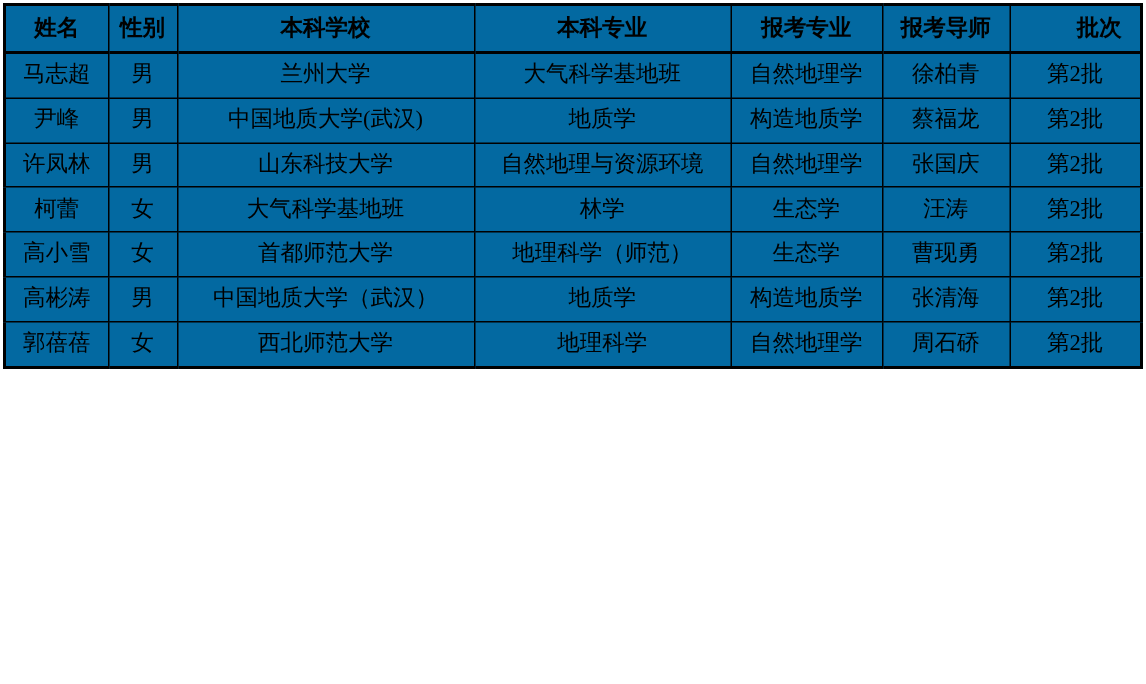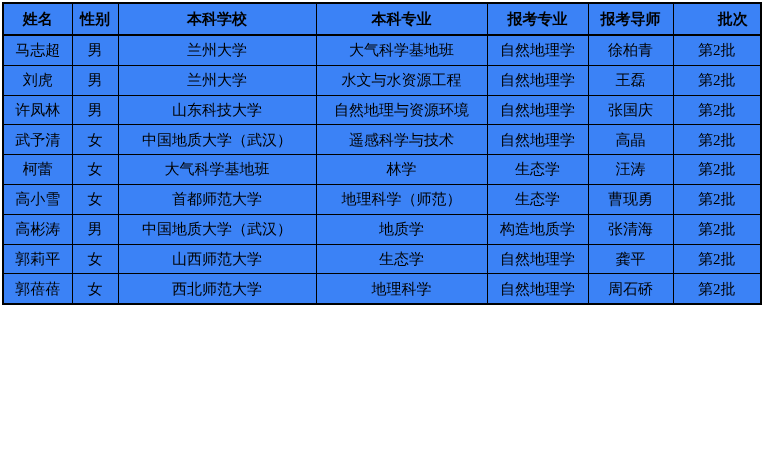--- a/index.html
+++ b/index.html
@@ -14,21 +14,21 @@
     font-family: "Liberation Serif", "DejaVu Serif", serif;
     color: #000000;
   }
   .table-wrap {
     padding: 2px 2px;
   }
   table.roster {
     border-collapse: collapse;
     table-layout: fixed;
     width: 760px;
-    background: #3b82f6;
+    background: #0369a1;
   }
   table.roster th,
   table.roster td {
     border: 1px solid #000000;
     text-align: center;
     vertical-align: middle;
     padding: 0 2px;
     font-size: 15px;
     line-height: 1.1;
     overflow: hidden;
@@ -85,44 +85,35 @@
         <tr>
           <td>马志超</td>
           <td>男</td>
           <td>兰州大学</td>
           <td>大气科学基地班</td>
           <td>自然地理学</td>
           <td>徐柏青</td>
           <td>第2批</td>
         </tr>
         <tr>
-          <td>刘虎</td>
+          <td>尹峰</td>
           <td>男</td>
-          <td>兰州大学</td>
-          <td>水文与水资源工程</td>
-          <td>自然地理学</td>
-          <td>王磊</td>
+          <td>中国地质大学(武汉)</td>
+          <td>地质学</td>
+          <td>构造地质学</td>
+          <td>蔡福龙</td>
           <td>第2批</td>
         </tr>
         <tr>
           <td>许凤林</td>
           <td>男</td>
           <td>山东科技大学</td>
           <td>自然地理与资源环境</td>
           <td>自然地理学</td>
           <td>张国庆</td>
-          <td>第2批</td>
-        </tr>
-        <tr>
-          <td>武予清</td>
-          <td>女</td>
-          <td>中国地质大学（武汉）</td>
-          <td>遥感科学与技术</td>
-          <td>自然地理学</td>
-          <td>高晶</td>
           <td>第2批</td>
         </tr>
         <tr>
           <td>柯蕾</td>
           <td>女</td>
           <td>大气科学基地班</td>
           <td>林学</td>
           <td>生态学</td>
           <td>汪涛</td>
           <td>第2批</td>
@@ -139,29 +130,20 @@
         <tr>
           <td>高彬涛</td>
           <td>男</td>
           <td>中国地质大学（武汉）</td>
           <td>地质学</td>
           <td>构造地质学</td>
           <td>张清海</td>
           <td>第2批</td>
         </tr>
         <tr>
-          <td>郭莉平</td>
-          <td>女</td>
-          <td>山西师范大学</td>
-          <td>生态学</td>
-          <td>自然地理学</td>
-          <td>龚平</td>
-          <td>第2批</td>
-        </tr>
-        <tr>
           <td>郭蓓蓓</td>
           <td>女</td>
           <td>西北师范大学</td>
           <td>地理科学</td>
           <td>自然地理学</td>
           <td>周石硚</td>
           <td>第2批</td>
         </tr>
       </tbody>
   </table>

